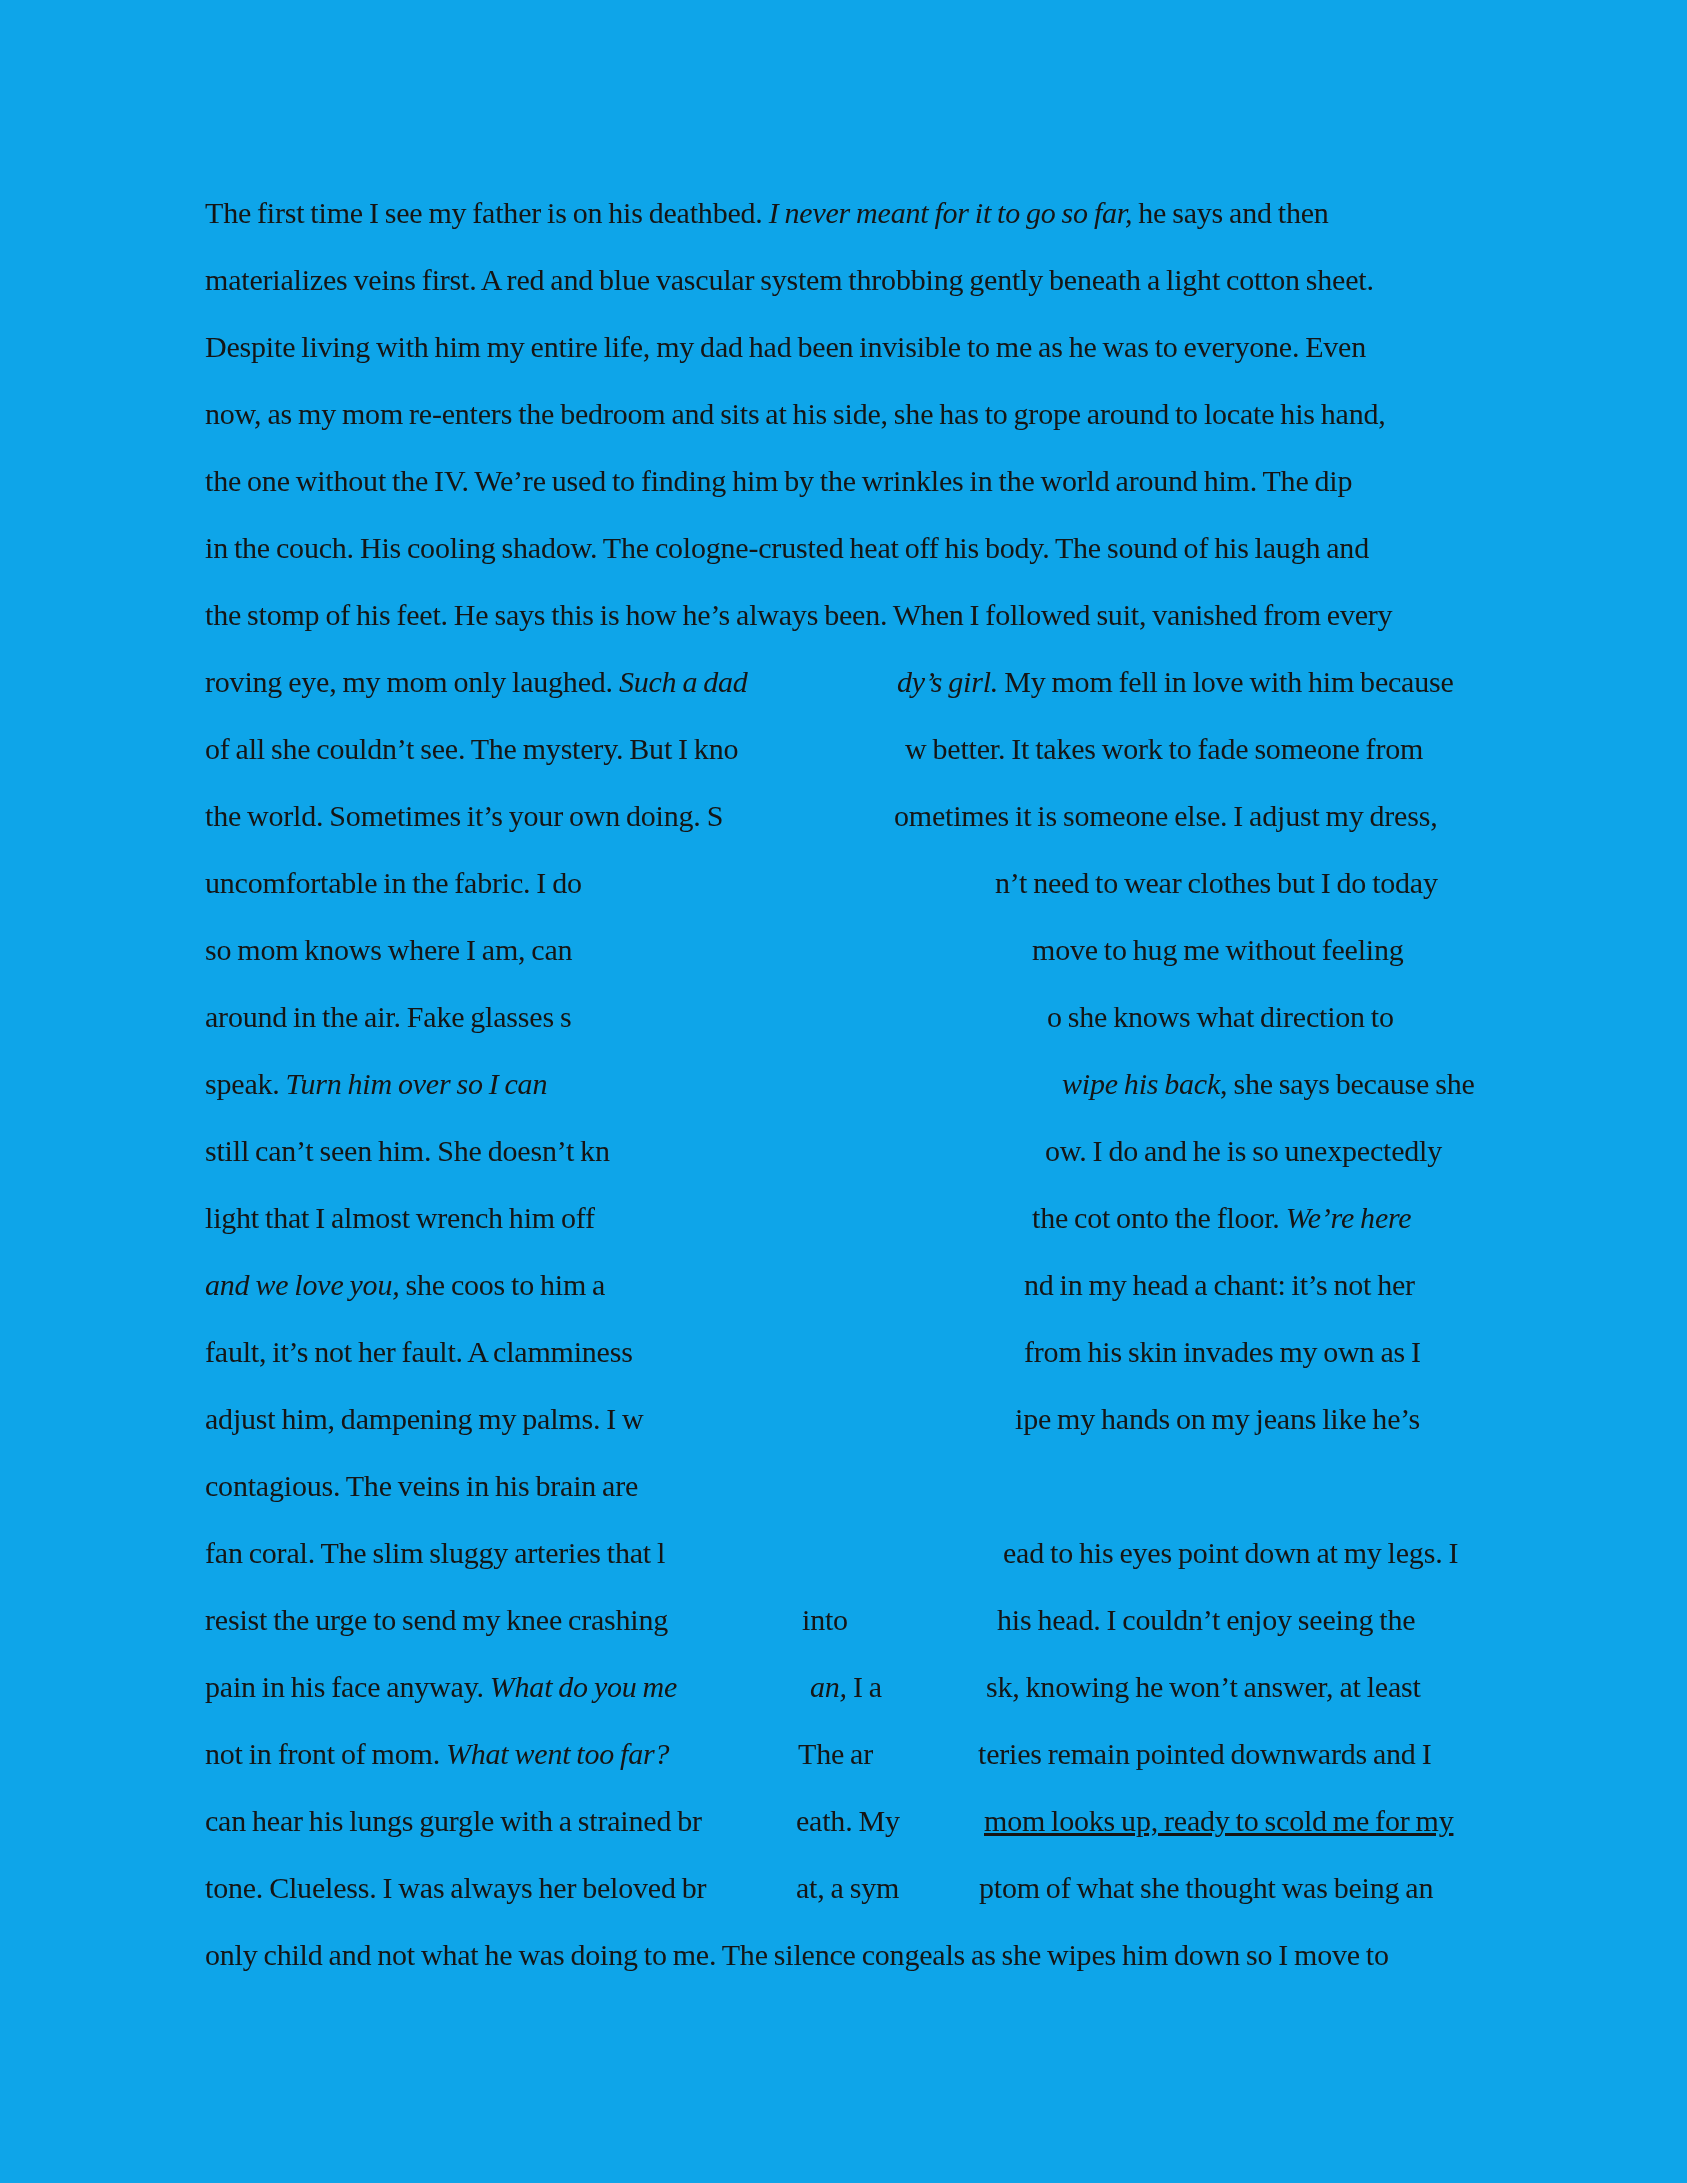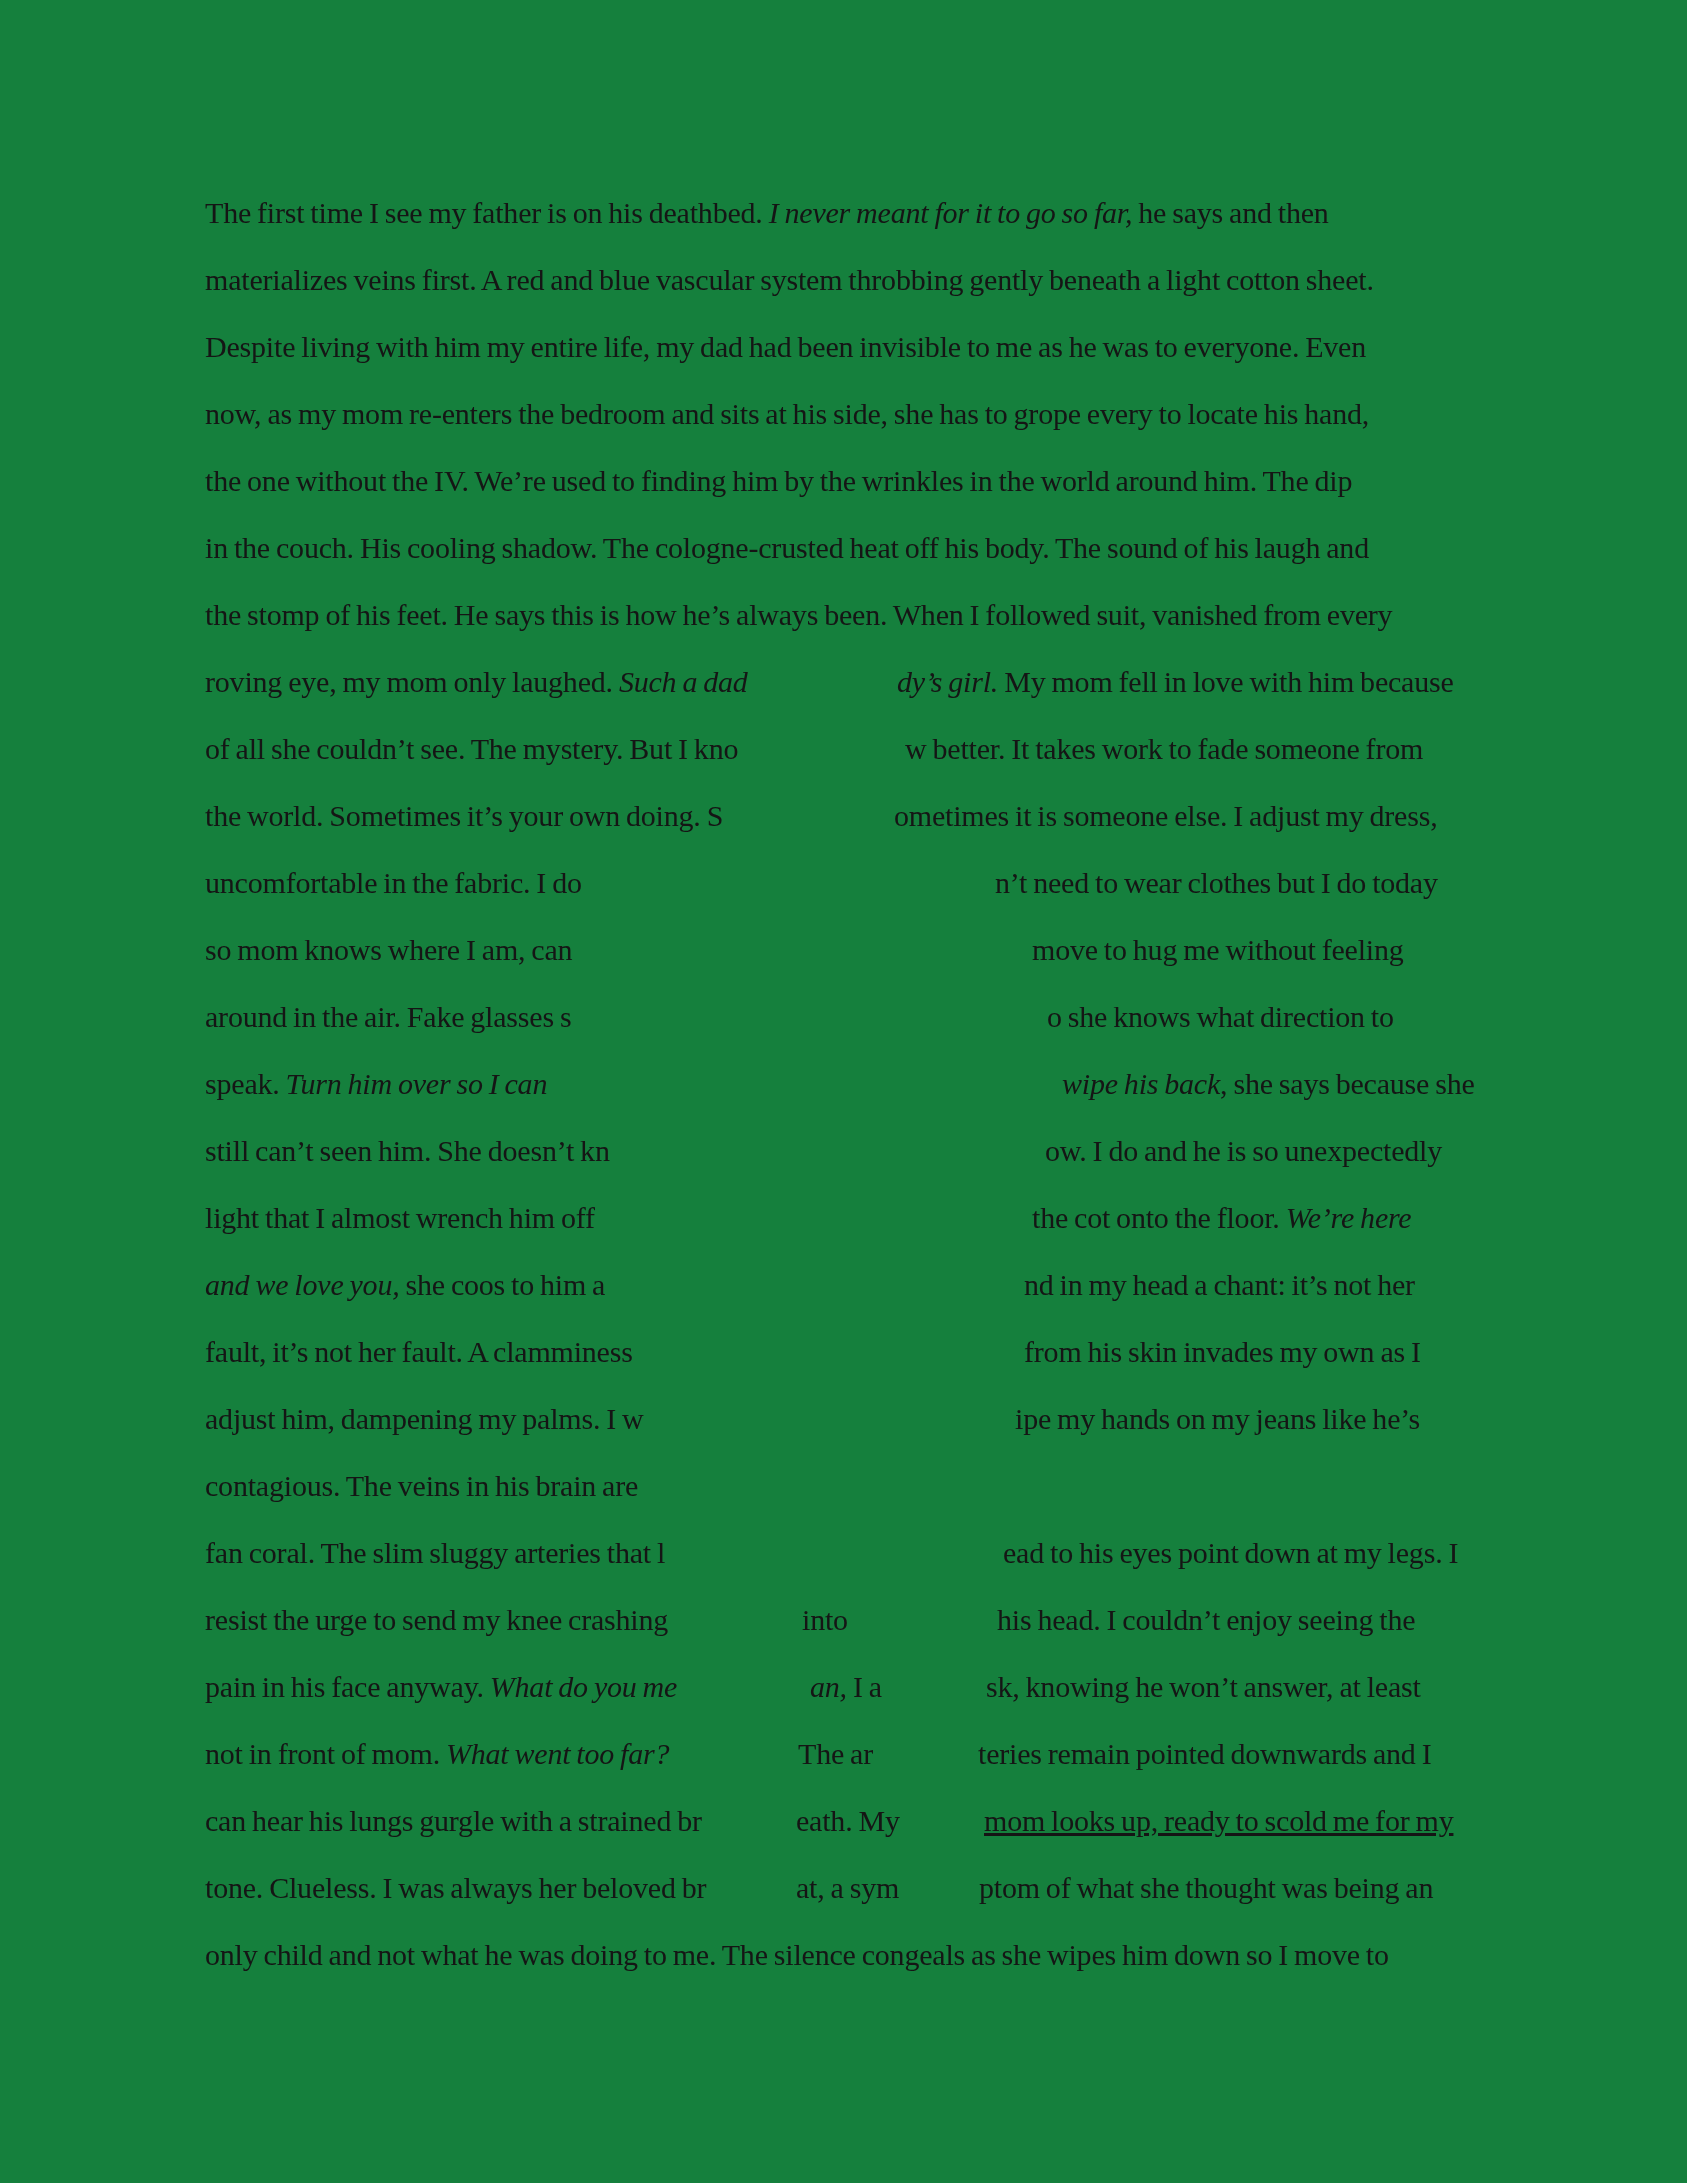--- a/index.html
+++ b/index.html
@@ -4,21 +4,21 @@
 <style>
   html, body {
     margin: 0;
     padding: 0;
     background: #ffffff;
   }
   .page {
     position: relative;
     width: 1687px;
     height: 2183px;
-    background: #15803d;
+    background: #0ea5e9;
     overflow: hidden;
     font-family: "Liberation Serif", "DejaVu Serif", serif;
   }
   .text-block {
     position: absolute;
     left: 205px;
     top: 179px;
     width: 1277px;
     font-size: 30px;
     color: #151515;
@@ -39,21 +39,21 @@
   .rm { font-style: normal; }
 </style>
 </head>
 <body>
 
 <div class="page">
   <div class="text-block" id="text-block" style="color: rgb(21, 21, 21);">
       <div class="line"><span class="cell left"><span class="rm">The first time I see my father is on his deathbed. </span><span class="it">I never meant for it to go so far,</span><span class="rm"> he says and then</span></span></div>
       <div class="line"><span class="cell left"><span class="rm">materializes veins first. A red and blue vascular system throbbing gently beneath a light cotton sheet.</span></span></div>
       <div class="line"><span class="cell left"><span class="rm">Despite living with him my entire life, my dad had been invisible to me as he was to everyone. Even</span></span></div>
-      <div class="line"><span class="cell left"><span class="rm">now, as my mom re-enters the bedroom and sits at his side, she has to grope every to locate his hand,</span></span></div>
+      <div class="line"><span class="cell left"><span class="rm">now, as my mom re-enters the bedroom and sits at his side, she has to grope around to locate his hand,</span></span></div>
       <div class="line"><span class="cell left"><span class="rm">the one without the IV. We’re used to finding him by the wrinkles in the world around him. The dip</span></span></div>
       <div class="line"><span class="cell left"><span class="rm">in the couch. His cooling shadow. The cologne-crusted heat off his body. The sound of his laugh and</span></span></div>
       <div class="line"><span class="cell left"><span class="rm">the stomp of his feet. He says this is how he’s always been. When I followed suit, vanished from every</span></span></div>
       <div class="line"><span class="cell left"><span class="rm">roving eye, my mom only laughed. </span><span class="it">Such a dad</span></span><span class="cell abs" style="left: 692px;"><span class="it">dy’s girl.</span><span class="rm"> My mom fell in love with him because</span></span></div>
       <div class="line"><span class="cell left"><span class="rm">of all she couldn’t see. The mystery. But I kno</span></span><span class="cell abs" style="left: 700px;"><span class="rm">w better. It takes work to fade someone from</span></span></div>
       <div class="line"><span class="cell left"><span class="rm">the world. Sometimes it’s your own doing. S</span></span><span class="cell abs" style="left: 689px;"><span class="rm">ometimes it is someone else. I adjust my dress,</span></span></div>
       <div class="line"><span class="cell left"><span class="rm">uncomfortable in the fabric. I do</span></span><span class="cell abs" style="left: 790px;"><span class="rm">n’t need to wear clothes but I do today</span></span></div>
       <div class="line"><span class="cell left"><span class="rm">so mom knows where I am, can</span></span><span class="cell abs" style="left: 827px;"><span class="rm">move to hug me without feeling</span></span></div>
       <div class="line"><span class="cell left"><span class="rm">around in the air. Fake glasses s</span></span><span class="cell abs" style="left: 842px;"><span class="rm">o she knows what direction to</span></span></div>
       <div class="line"><span class="cell left"><span class="rm">speak. </span><span class="it">Turn him over so I can</span></span><span class="cell abs" style="left: 857px;"><span class="it">wipe his back</span><span class="rm">, she says because she</span></span></div>

